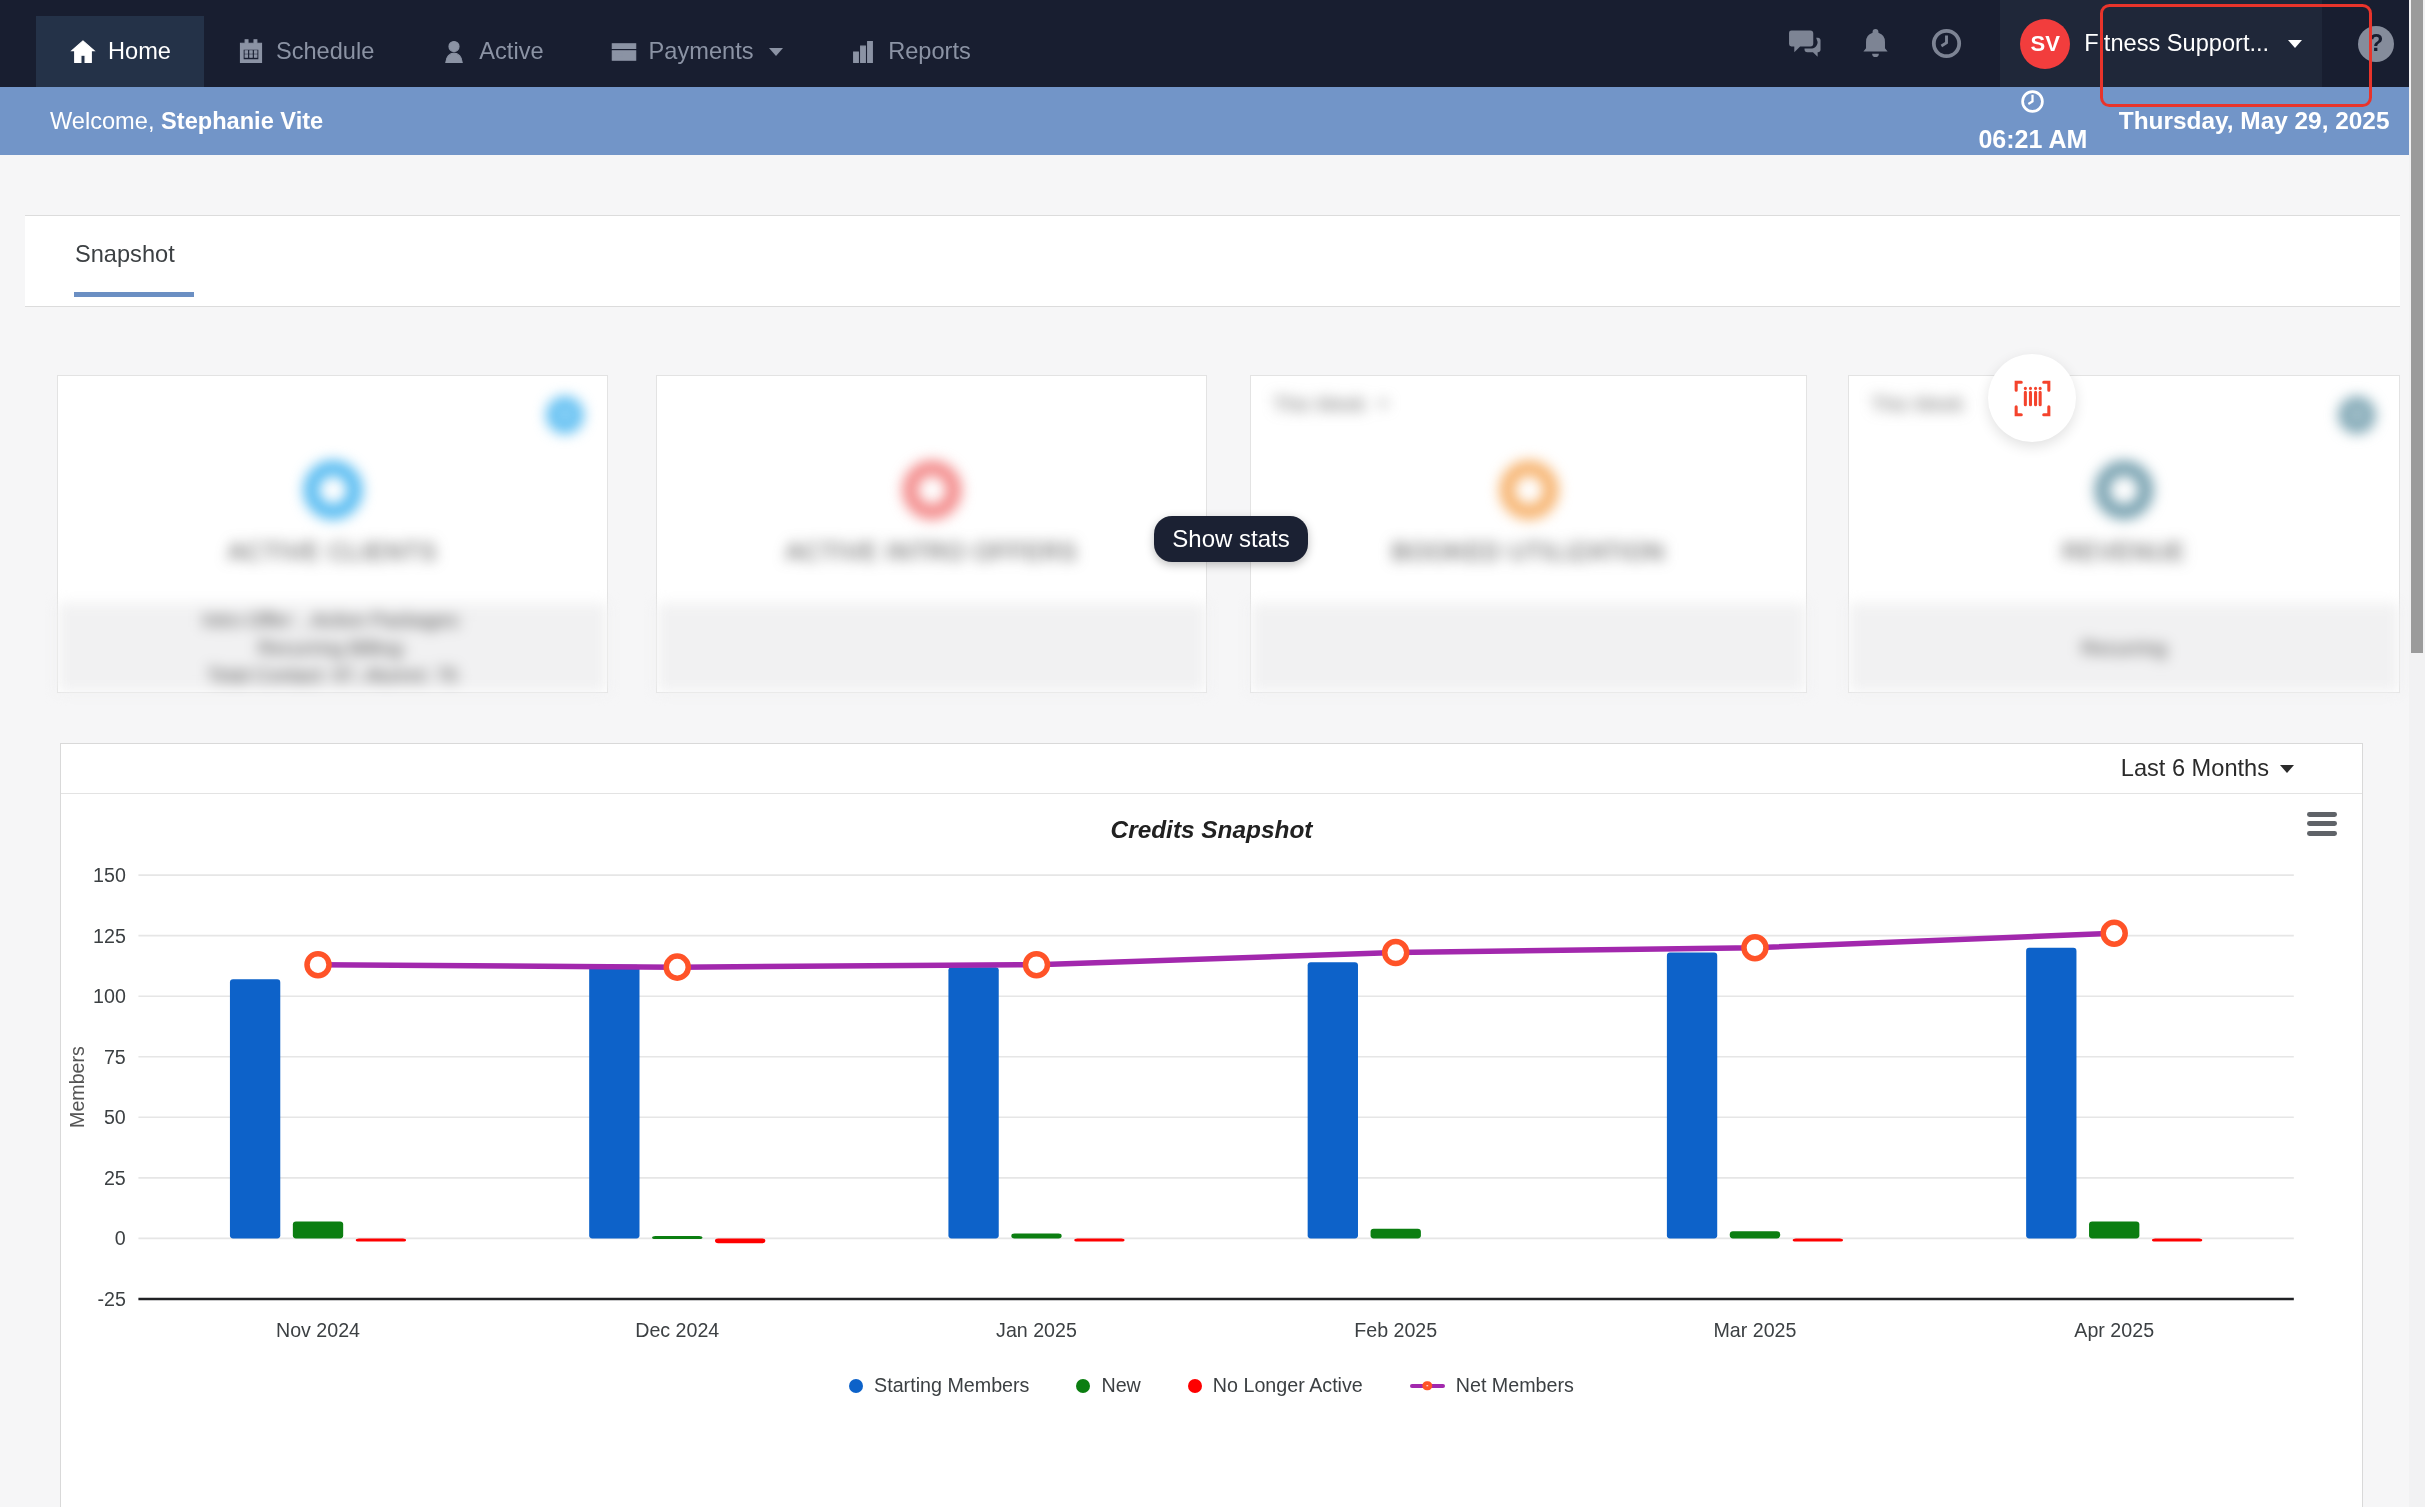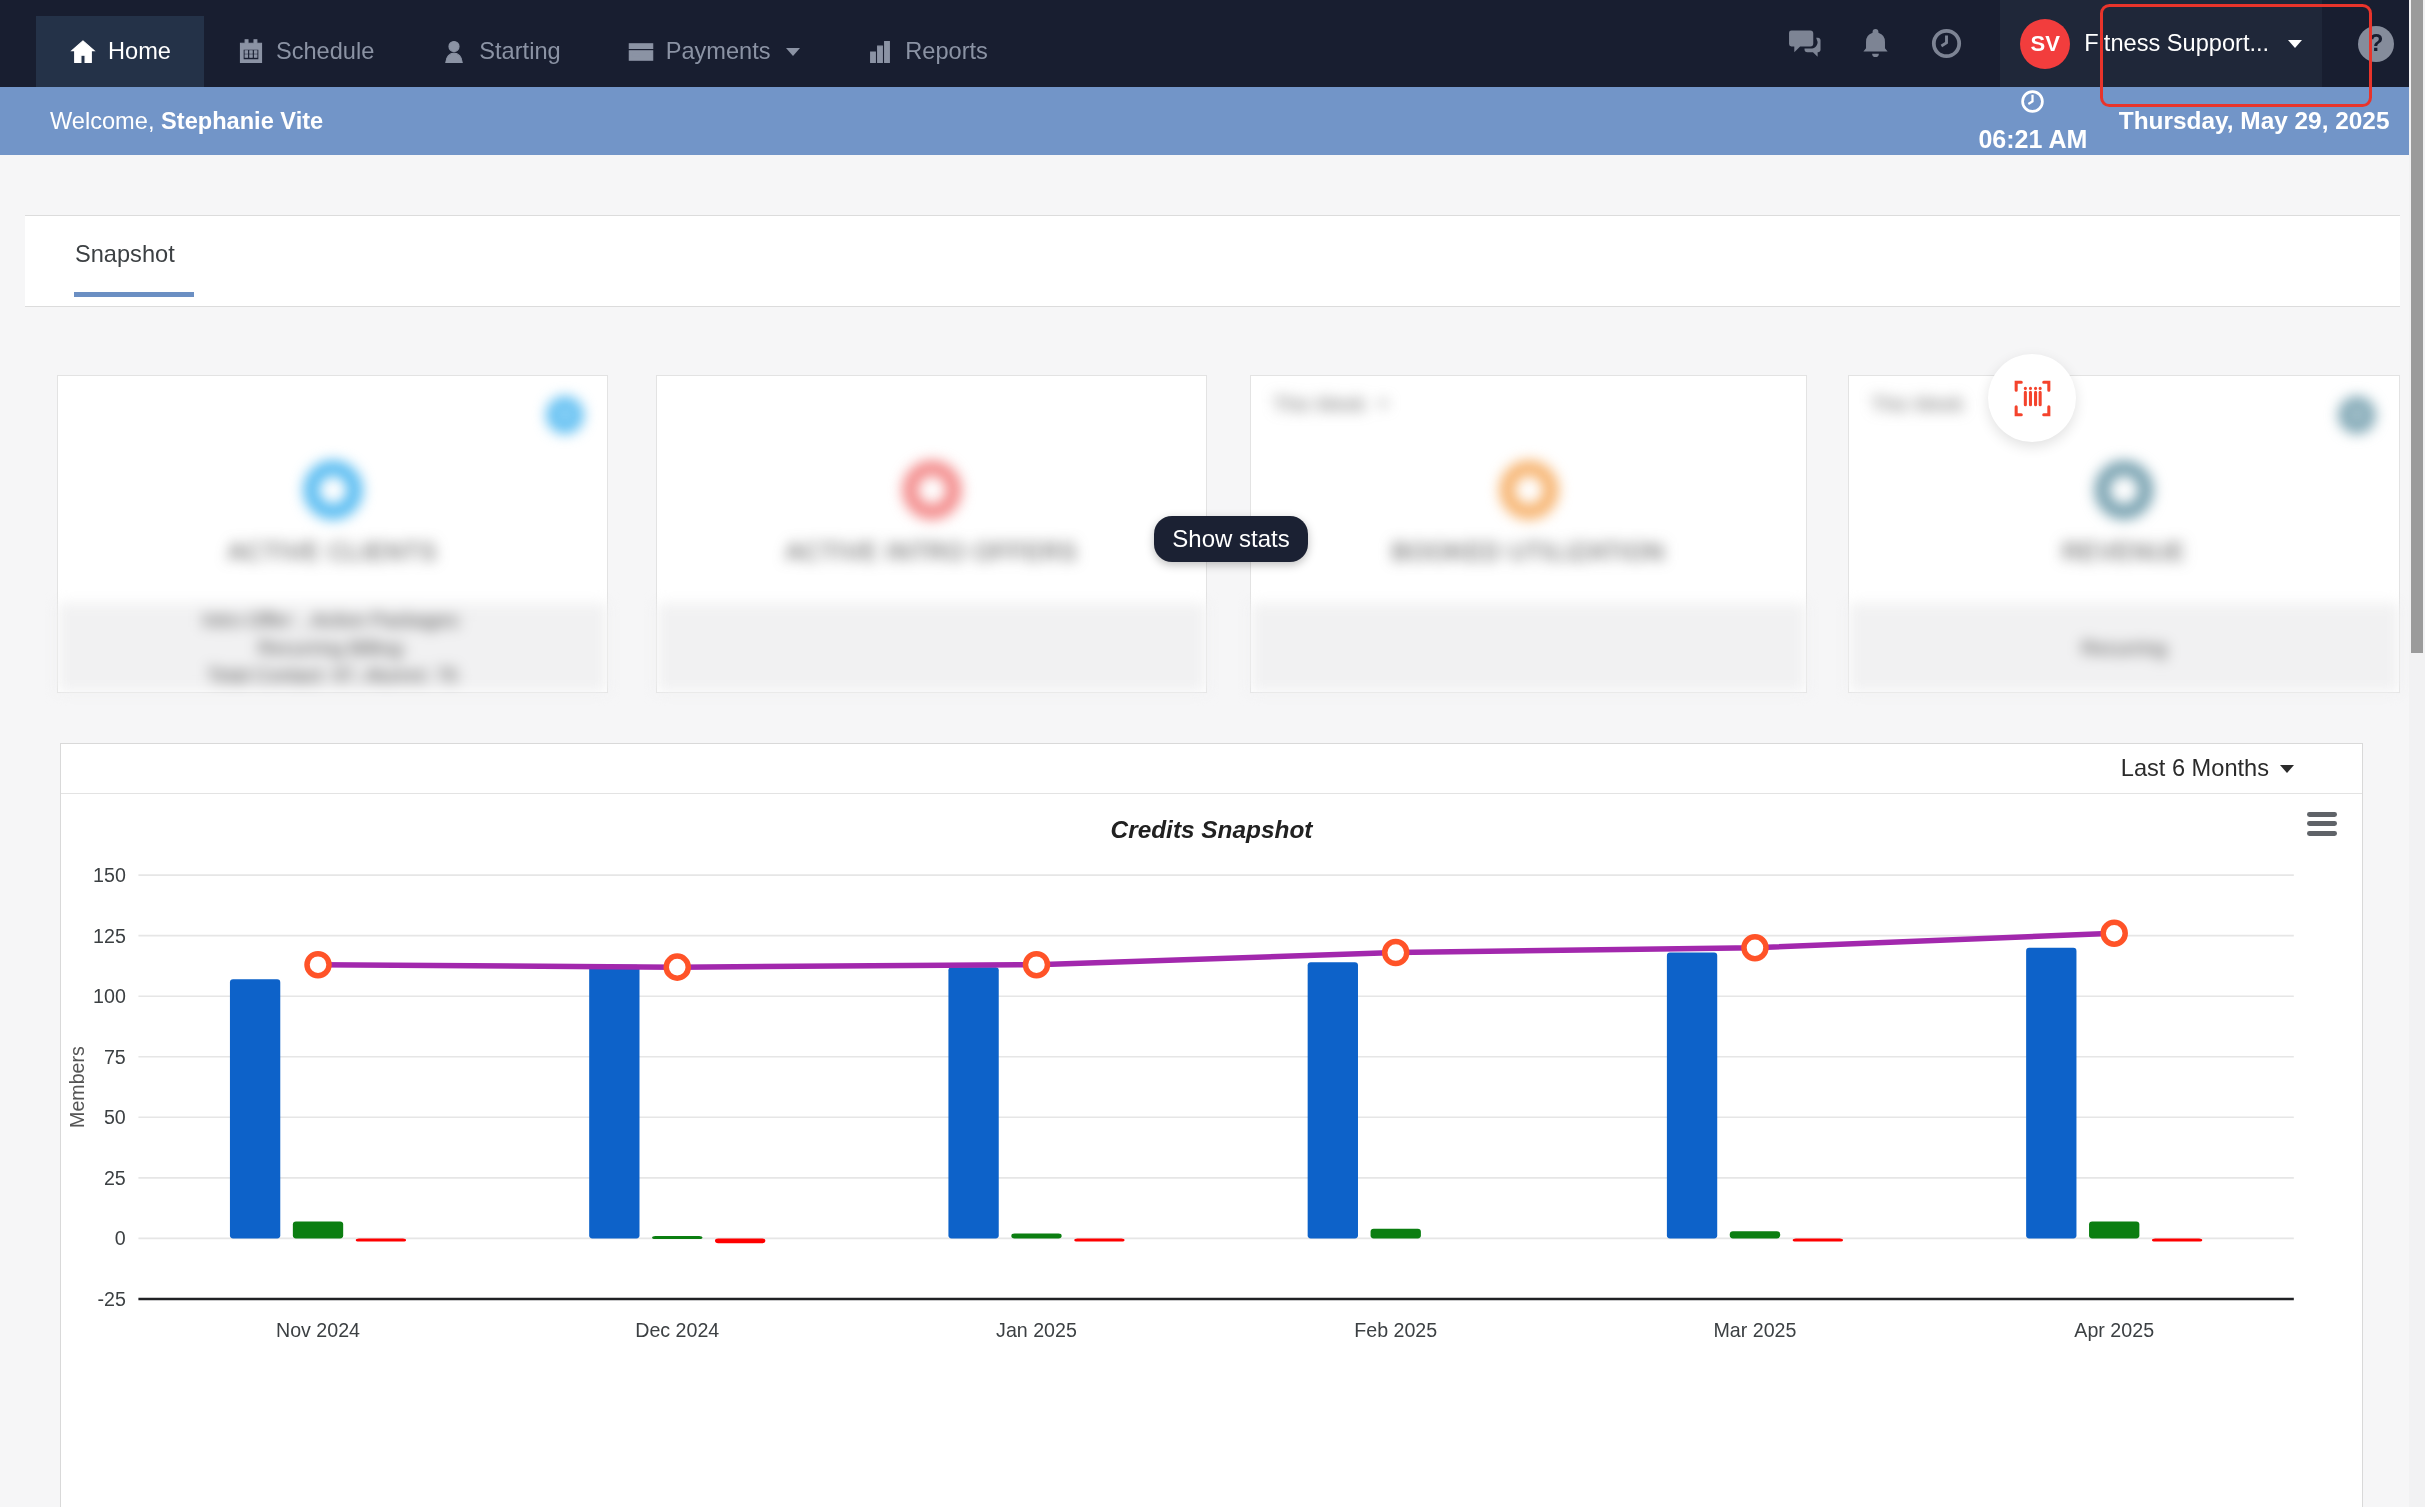--- a/index.html
+++ b/index.html
@@ -104,21 +104,21 @@
   <div class="nav-item">
     <svg viewBox="0 0 24 24">
         <path d="M7 1.5h2.4v3H7zM14.6 1.5H17v3h-2.4zM3 4.5h18V21H3zm2.2 5v9.3h13.6V9.5zM7 11h2v2H7zm4 0h2v2h-2zm4 0h2v2h-2zm-8 3.5h2v2H7zm4 0h2v2h-2zm4 0h2v2h-2z"></path>
       </svg>
     <span>Schedule</span>
   </div>
   <div class="nav-item">
     <svg viewBox="0 0 24 24">
         <path d="M12 3a4.3 4.3 0 1 1 0 8.6A4.3 4.3 0 0 1 12 3zm-7 18c.4-5 3.3-8 7-8s6.6 3 7 8z"></path>
       </svg>
-    <span>Starting</span>
+    <span>Active</span>
   </div>
   <div class="nav-item">
     <svg viewBox="0 0 24 24">
         <path d="M2 5h20v4H2zm0 6h20v8H2zm2.5 2.5h6v2h-6z"></path>
       </svg>
     <span>Payments</span>
     <span class="caret"></span>
   </div>
   <div class="nav-item">
     <svg viewBox="0 0 24 24">
@@ -303,18 +303,39 @@
       <rect x="2657.583333333333" y="499" width="64" height="4" rx="4" fill="#fe0000"></rect>
       <text x="2609.583333333333" y="624" text-anchor="middle" font-size="25" fill="#3c4043">Apr 2025</text>
       <polyline points="325.41666666666663,150.95999999999998 782.25,154.03999999999996 1239.0833333333333,150.95999999999998 1695.9166666666665,135.56 2152.75,129.39999999999998 2609.583333333333,110.92000000000002" fill="none" stroke="#a228ad" stroke-width="7"></polyline>
       <circle cx="325.41666666666663" cy="150.95999999999998" r="14" fill="#fff" stroke="#ff5328" stroke-width="7"></circle>
       <circle cx="782.25" cy="154.03999999999996" r="14" fill="#fff" stroke="#ff5328" stroke-width="7"></circle>
       <circle cx="1239.0833333333333" cy="150.95999999999998" r="14" fill="#fff" stroke="#ff5328" stroke-width="7"></circle>
       <circle cx="1695.9166666666665" cy="135.56" r="14" fill="#fff" stroke="#ff5328" stroke-width="7"></circle>
       <circle cx="2152.75" cy="129.39999999999998" r="14" fill="#fff" stroke="#ff5328" stroke-width="7"></circle>
       <circle cx="2609.583333333333" cy="110.92000000000002" r="14" fill="#fff" stroke="#ff5328" stroke-width="7"></circle>
     </svg>
+  <div class="chart-legend" id="chart-legend">
+      <div class="legend-item">
+        <span class="legend-dot" style="background: rgb(13, 98, 201);"></span>
+        <span>Starting Members</span>
+      </div>
+      <div class="legend-item">
+        <span class="legend-dot" style="background: rgb(11, 126, 17);"></span>
+        <span>New</span>
+      </div>
+      <div class="legend-item">
+        <span class="legend-dot" style="background: rgb(254, 0, 0);"></span>
+        <span>No Longer Active</span>
+      </div>
+      <div class="legend-item">
+        <span class="net-swatch">
+          <span class="nline"></span>
+          <span class="nring"></span>
+        </span>
+        <span>Net Members</span>
+      </div>
+    </div>
 </section>
 
 <div class="scrollbar">
   <div class="scroll-thumb"></div>
 </div>
 
 
 </body></html>

